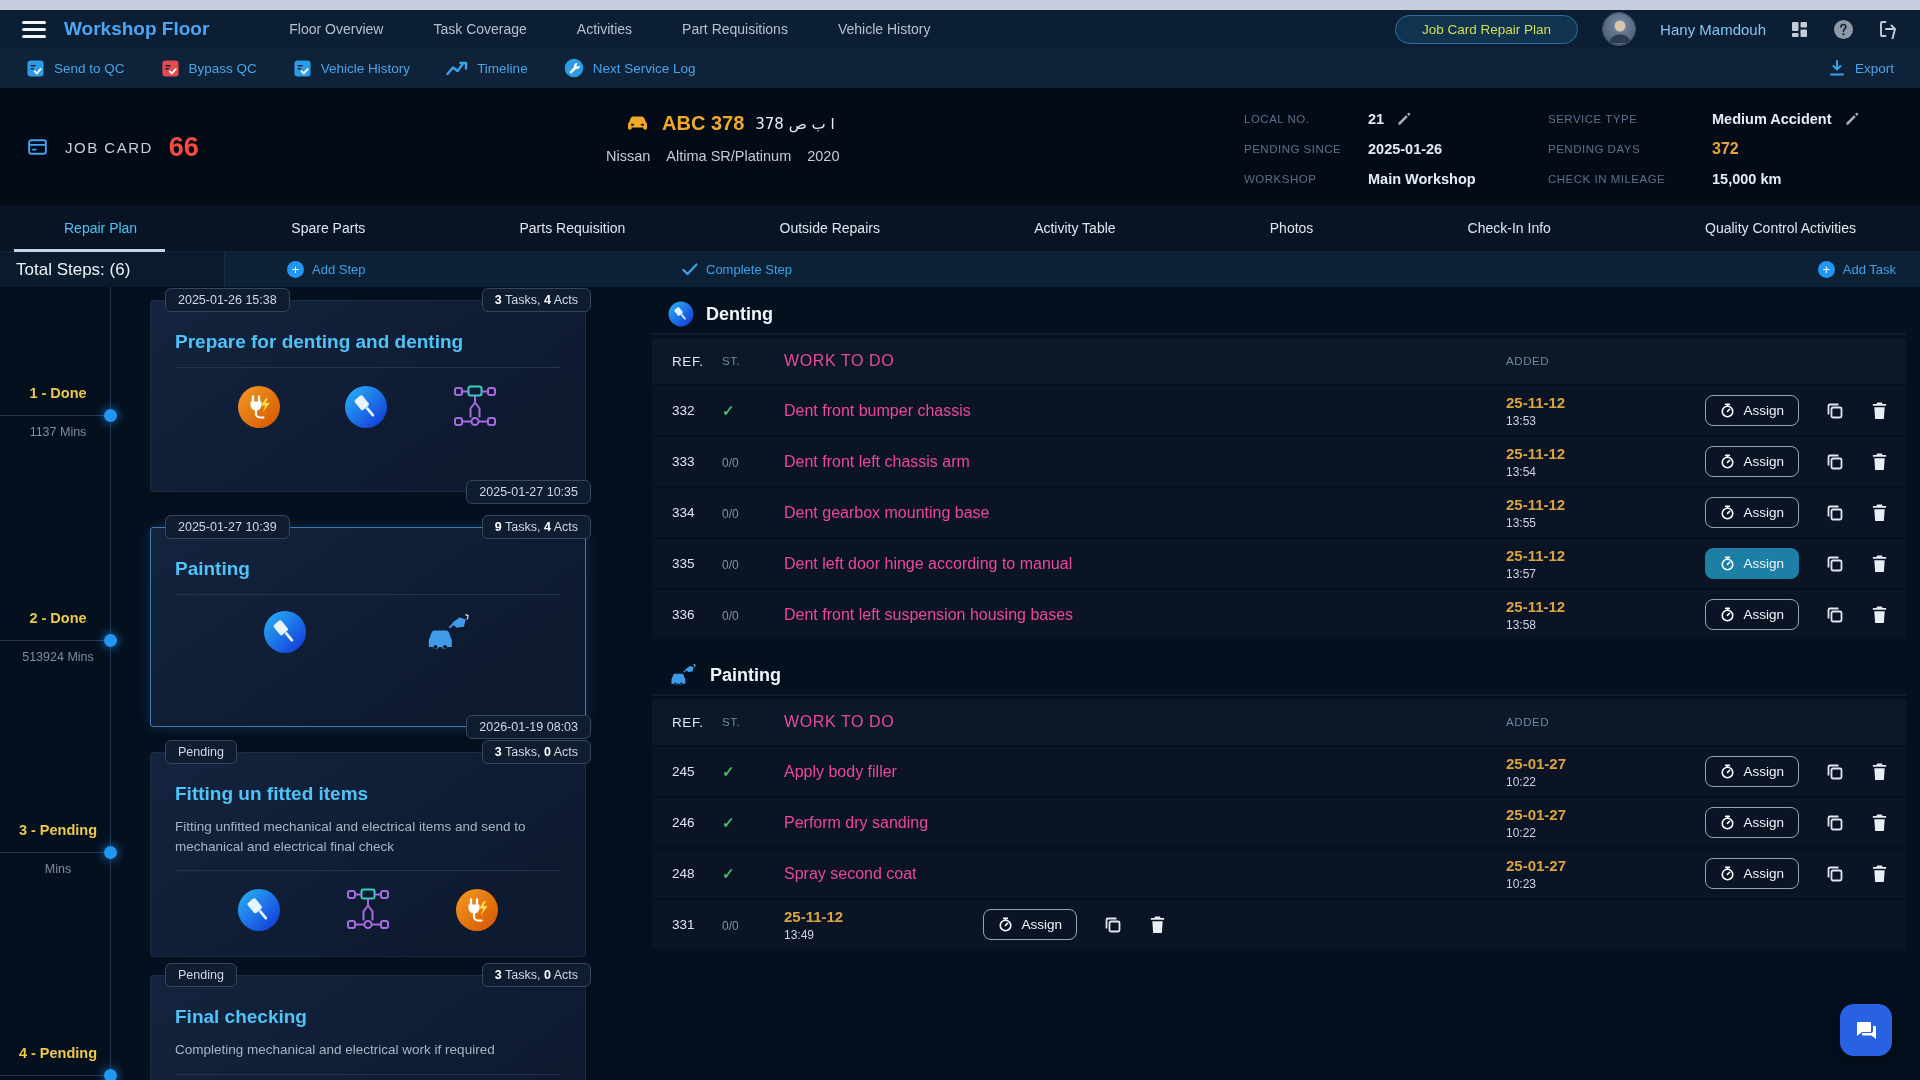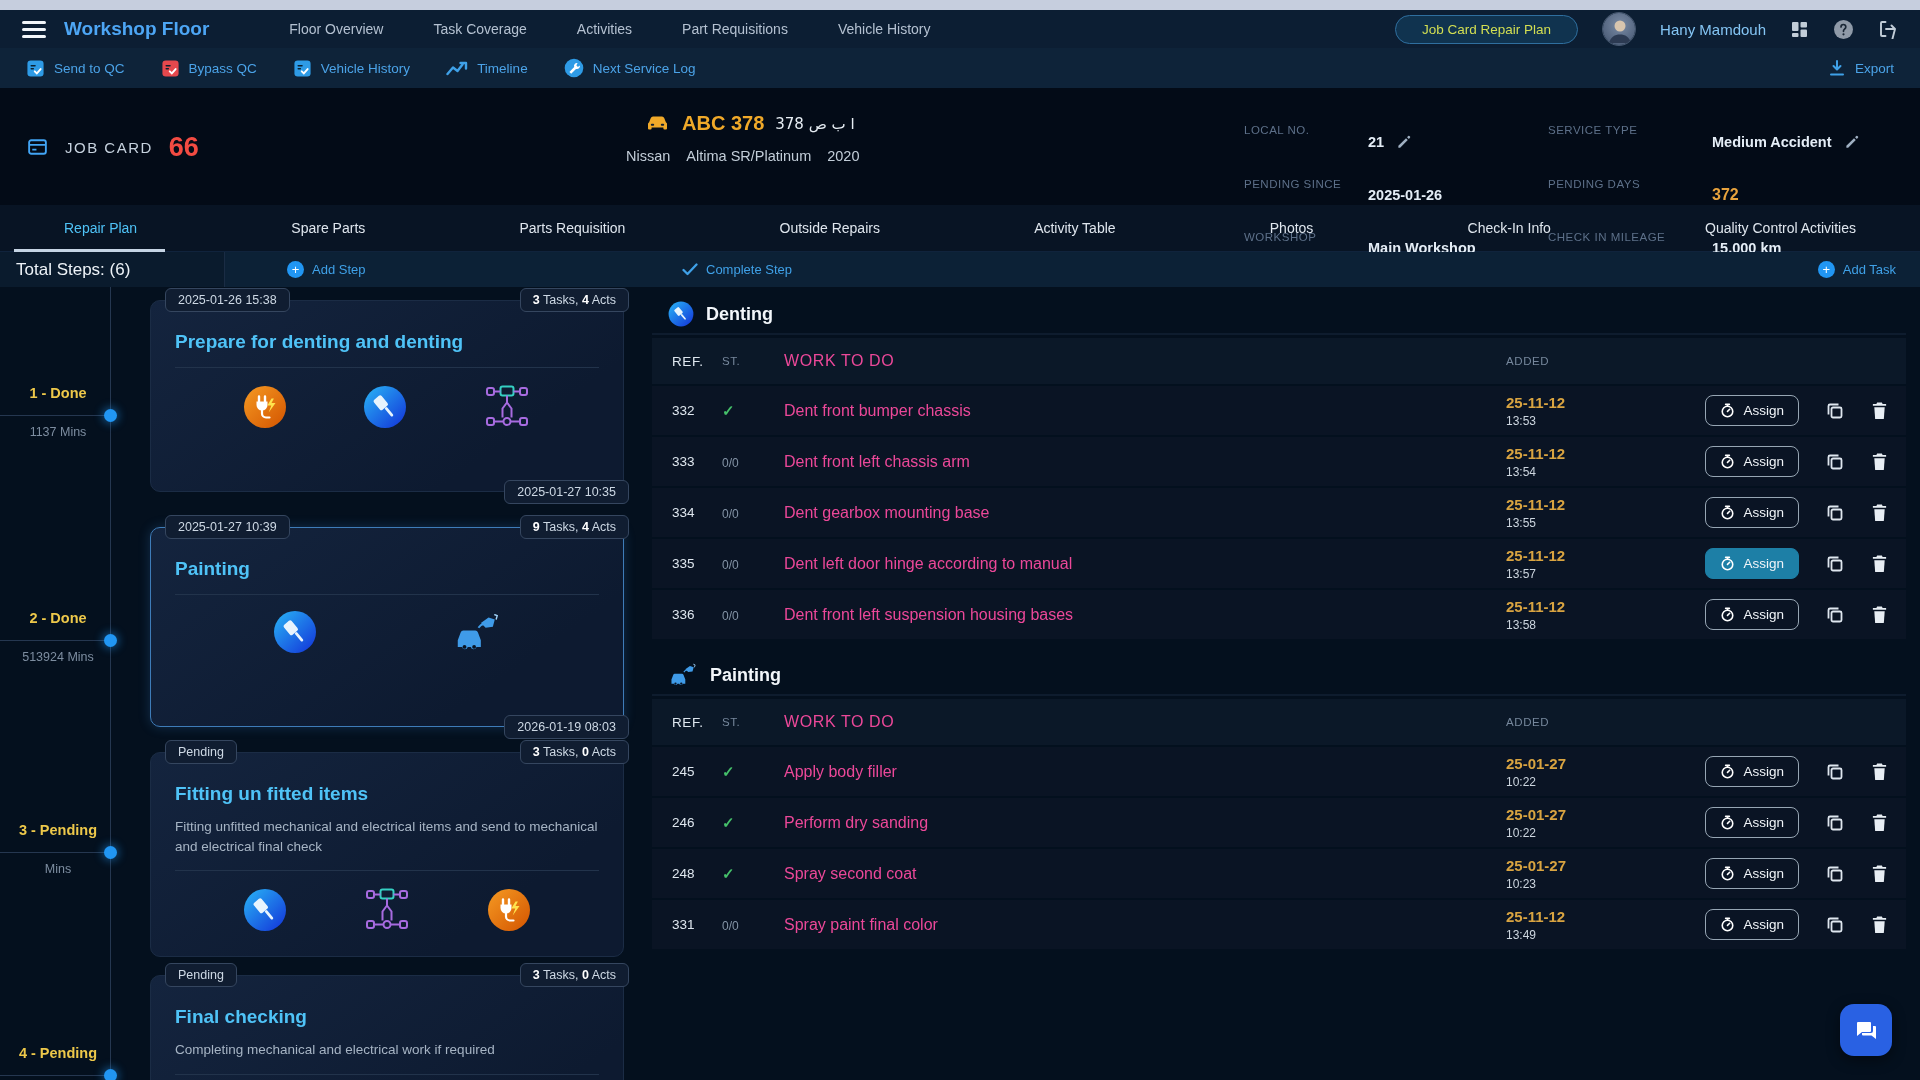--- a/index.html
+++ b/index.html
@@ -26,29 +26,29 @@
   .nav-icon { display:flex; align-items:center; cursor:pointer; }
   
   .toolbar { height:40px; background:#0e2339; display:flex; align-items:center; padding:0 26px; gap:36px; }
   .tool { display:flex; align-items:center; gap:9px; color:#4ba3e8; font-size:13.5px; cursor:pointer; white-space:nowrap; }
   .tool-export { margin-left:auto; }
   
   .job-header { height:117px; background:#030b17; position:relative; }
   .jc-left { position:absolute; left:26px; top:50%; transform:translateY(-50%); display:flex; align-items:center; }
   .jc-label { letter-spacing:1.5px; color:#c6d2de; font-size:15px; margin-left:16px; }
   .jc-num { color:#f34b42; font-size:27px; font-weight:bold; margin-left:16px; }
-  .plate-block { position:absolute; left:626px; top:24px; }
+  .plate-block { position:absolute; left:606px; top:24px; }
   .plate-line { display:flex; align-items:center; gap:11px; padding-left:18px; }
   .plate-latin { color:#f0a929; font-size:20px; font-weight:bold; }
   .plate-ar { color:#e6edf3; font-size:15px; font-family:"DejaVu Sans", sans-serif; }
   .vehicle-line { margin-top:13px; color:#c2cdd8; font-size:14.5px; display:flex; gap:16px; }
   .info-grid { position:absolute; right:26px; top:22px; display:grid;
     grid-template-columns:112px 168px 152px 182px; column-gap:12px; row-gap:13px; align-items:center; }
   .info-label { font-size:11.5px; letter-spacing:.5px; color:#5d7089; }
-  .info-value { display:flex; align-items:center; gap:12px; font-size:14.5px; font-weight:bold; color:#e4edf6;margin-top:23px; }
+  .info-value { display:flex; align-items:center; gap:12px; font-size:14.5px; font-weight:bold; color:#e4edf6; }
   .info-value.accent { color:#e8a33d; font-size:16px; }
   .edit-pencil { cursor:pointer; display:flex; }
   
   .tabs { height:47px; background:#081424; display:flex; align-items:center; justify-content:space-between;
     padding:0 60px; border-bottom:1px solid #10233c; }
   .tab { font-size:14px; color:#dfe6ee; position:relative; padding:15px 4px; cursor:pointer; white-space:nowrap; }
   .tab.active { color:#4fc3f7; }
   .tab.active::after { content:''; position:absolute; left:-46px; right:-24px; bottom:-1px; height:3px; background:#c5d4e4; }
   
   .steps-bar { height:35px; background:#0c2136; position:relative; }
@@ -60,21 +60,21 @@
   
   .content { position:relative; height:793px; display:flex; overflow:hidden; }
   
   .timeline { position:relative; width:650px; flex:none; overflow:hidden; }
   .rail { position:absolute; left:110px; top:0; bottom:0; width:1px; background:#253750; }
   .marker-label { position:absolute; width:116px; text-align:center; color:#edc84a; font-size:14.5px; font-weight:bold; }
   .marker-line { position:absolute; left:0; width:110px; height:1px; background:#253750; }
   .marker-duration { position:absolute; width:116px; text-align:center; color:#7d8da0; font-size:12.5px; }
   .dot { position:absolute; left:104px; width:13px; height:13px; border-radius:50%; background:#2196f3;
     box-shadow:0 0 9px 2px rgba(33,150,243,.45); }
-  .step-card { position:absolute; left:150px; width:474px; border-radius:10px;
+  .step-card { position:absolute; left:150px; width:436px; border-radius:3px;
     background:linear-gradient(145deg,#14243e 0%,#0d1a30 75%); border:1px solid #1b2c45; padding:30px 24px 0; }
   .step-card.selected { border:1px solid #3e7cb8; box-shadow:0 0 12px rgba(60,130,200,.28); }
   .badge { position:absolute; background:#101d31; border:1px solid #35465f; border-radius:6px;
     padding:4px 12px; font-size:12.5px; color:#cdd8e4; white-space:nowrap; }
   .badge b { color:#ffffff; }
   .badge.top-left { top:-13px; left:14px; }
   .badge.top-right { top:-13px; right:-6px; }
   .badge.bottom-right { bottom:-13px; right:-6px; }
   .card-title { color:#4fc3f7; font-size:19px; font-weight:bold; }
   .card-desc { color:#a6b4c4; font-size:13.5px; margin-top:12px; line-height:1.45; }
@@ -799,21 +799,20 @@
               <svg width="17" height="19" viewBox="0 0 18 20" fill="#e8eef4">
                 <path d="M6.5 1.5h5l.8 1.5H16v2H2v-2h3.7z"></path>
                 <path d="M3.5 6.5h11L13.6 19H4.4z"></path>
               </svg>
             </button>
           </div>
         </div>
         <div class="trow">
           <div class="col-ref">331</div>
           <div class="col-st"><span class="status-frac">0/0</span></div>
-          <div class="col-work">Spray paint final color</div>
           <div class="col-added">
             <div class="added-date">25-11-12</div>
             <div class="added-time">13:49</div>
           </div>
           <div class="col-actions">
             <button class="assign-btn">
               <span class="icn">
                 <svg width="15" height="15" viewBox="0 0 16 16" fill="none" stroke="#fff" stroke-width="1.7">
                   <circle cx="8" cy="9" r="5.6"></circle>
                   <path d="M6 1.5h4M8 1.5v2" stroke-linecap="round"></path>

